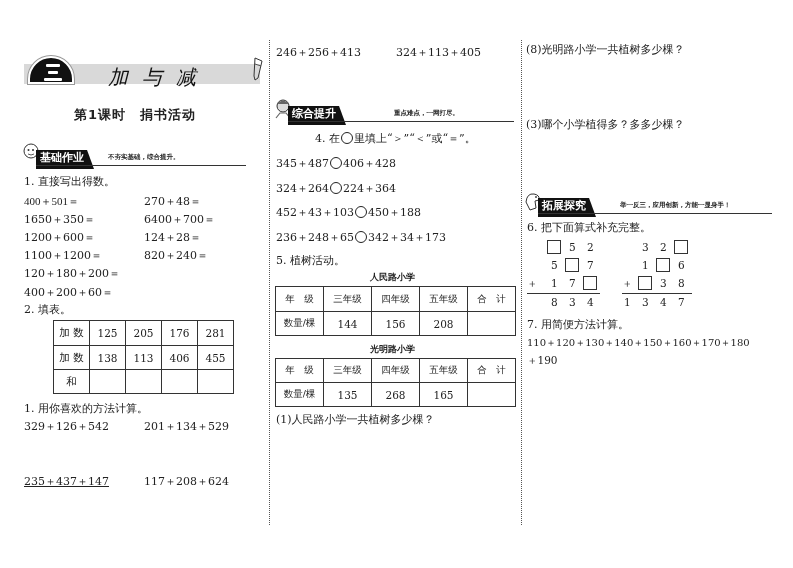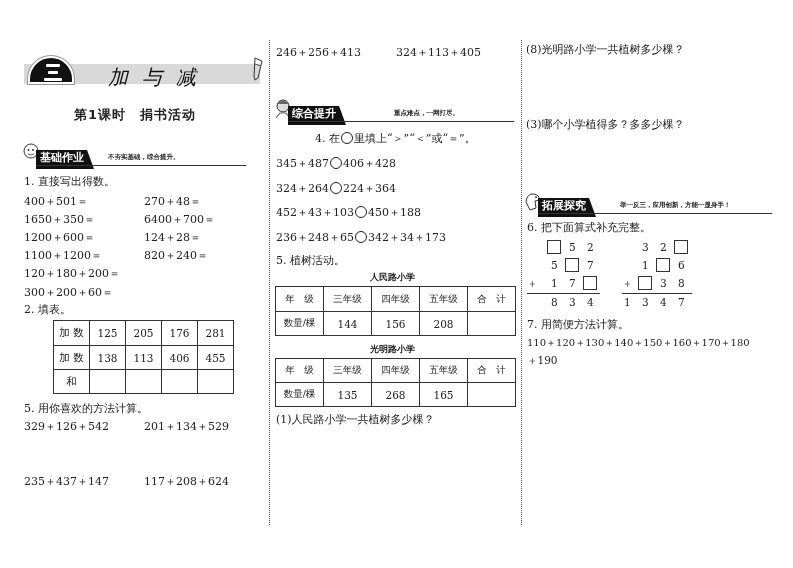--- a/index.html
+++ b/index.html
@@ -62,26 +62,26 @@
     <circle cx="6.5" cy="8" r="1" fill="#333"></circle>
       <circle cx="11" cy="8" r="1" fill="#333"></circle>
     <path d="M6 12 Q9 14 12 12" stroke="#333" fill="none" stroke-width="0.8"></path>
   </svg>
   <div class="tag">基础作业</div>
   <div class="slogan" style="left:86px;">不夯实基础，综合提升。</div>
   <div class="rule" style="width:210px;"></div>
 </div>
 
 <div class="abs q" style="left:24px; top:174px;">1. 直接写出得数。</div>
-<div class="abs q" style="left:24px; top:194px;">400＋501＝</div>
+<div class="abs q" style="left:24px; top:194px;font-family:Liberation Serif, serif;">400＋501＝</div>
 <div class="abs q" style="left:24px; top:212px;">1650＋350＝</div>
 <div class="abs q" style="left:24px; top:230px;">1200＋600＝</div>
 <div class="abs q" style="left:24px; top:248px;">1100＋1200＝</div>
 <div class="abs q" style="left:24px; top:266px;">120＋180＋200＝</div>
-<div class="abs q" style="left:24px; top:285px;">300＋200＋60＝</div>
+<div class="abs q" style="left:24px; top:285px;">400＋200＋60＝</div>
 <div class="abs q" style="left:144px; top:194px;">270＋48＝</div>
 <div class="abs q" style="left:144px; top:212px;">6400＋700＝</div>
 <div class="abs q" style="left:144px; top:230px;">124＋28＝</div>
 <div class="abs q" style="left:144px; top:248px;">820＋240＝</div>
 
 <div class="abs q" style="left:24px; top:302px;">2. 填表。</div>
 <table class="grid" style="left:53px; top:320px; width:181px;">
   <tbody>
       <tr style="height:25px;">
     <td class="sans" style="width:36px;">加 数</td>
@@ -100,24 +100,24 @@
   <tr style="height:24px;">
     <td class="sans">和</td>
     <td></td>
     <td></td>
     <td></td>
     <td></td>
   </tr>
 </tbody>
   </table>
 
-<div class="abs q" style="left:24px; top:401px;">5. 用你喜欢的方法计算。</div>
+<div class="abs q" style="left:24px; top:401px;">1. 用你喜欢的方法计算。</div>
 <div class="abs q" style="left:24px; top:419px;">329＋126＋542</div>
 <div class="abs q" style="left:144px; top:419px;">201＋134＋529</div>
-<div class="abs q" style="left:24px; top:474px;">235＋437＋147</div>
+<div class="abs q" style="left:24px; top:474px;text-decoration:underline;">235＋437＋147</div>
 <div class="abs q" style="left:144px; top:474px;">117＋208＋624</div>
 
 <div class="abs q" style="left:276px; top:45px;">246＋256＋413</div>
 <div class="abs q" style="left:396px; top:45px;">324＋113＋405</div>
 
 <div class="banner" style="left:274px; top:104px; width:240px;">
   <svg class="mascot" viewBox="0 0 18 22">
     <circle cx="9" cy="8" r="6" fill="#ddd" stroke="#333" stroke-width="1"></circle>
     <path d="M3 6 Q9 -1 15 6" fill="#666"></path>
     <path d="M2 20 L6 15 L12 15 L16 20" stroke="#666" fill="none" stroke-width="1.2"></path>

